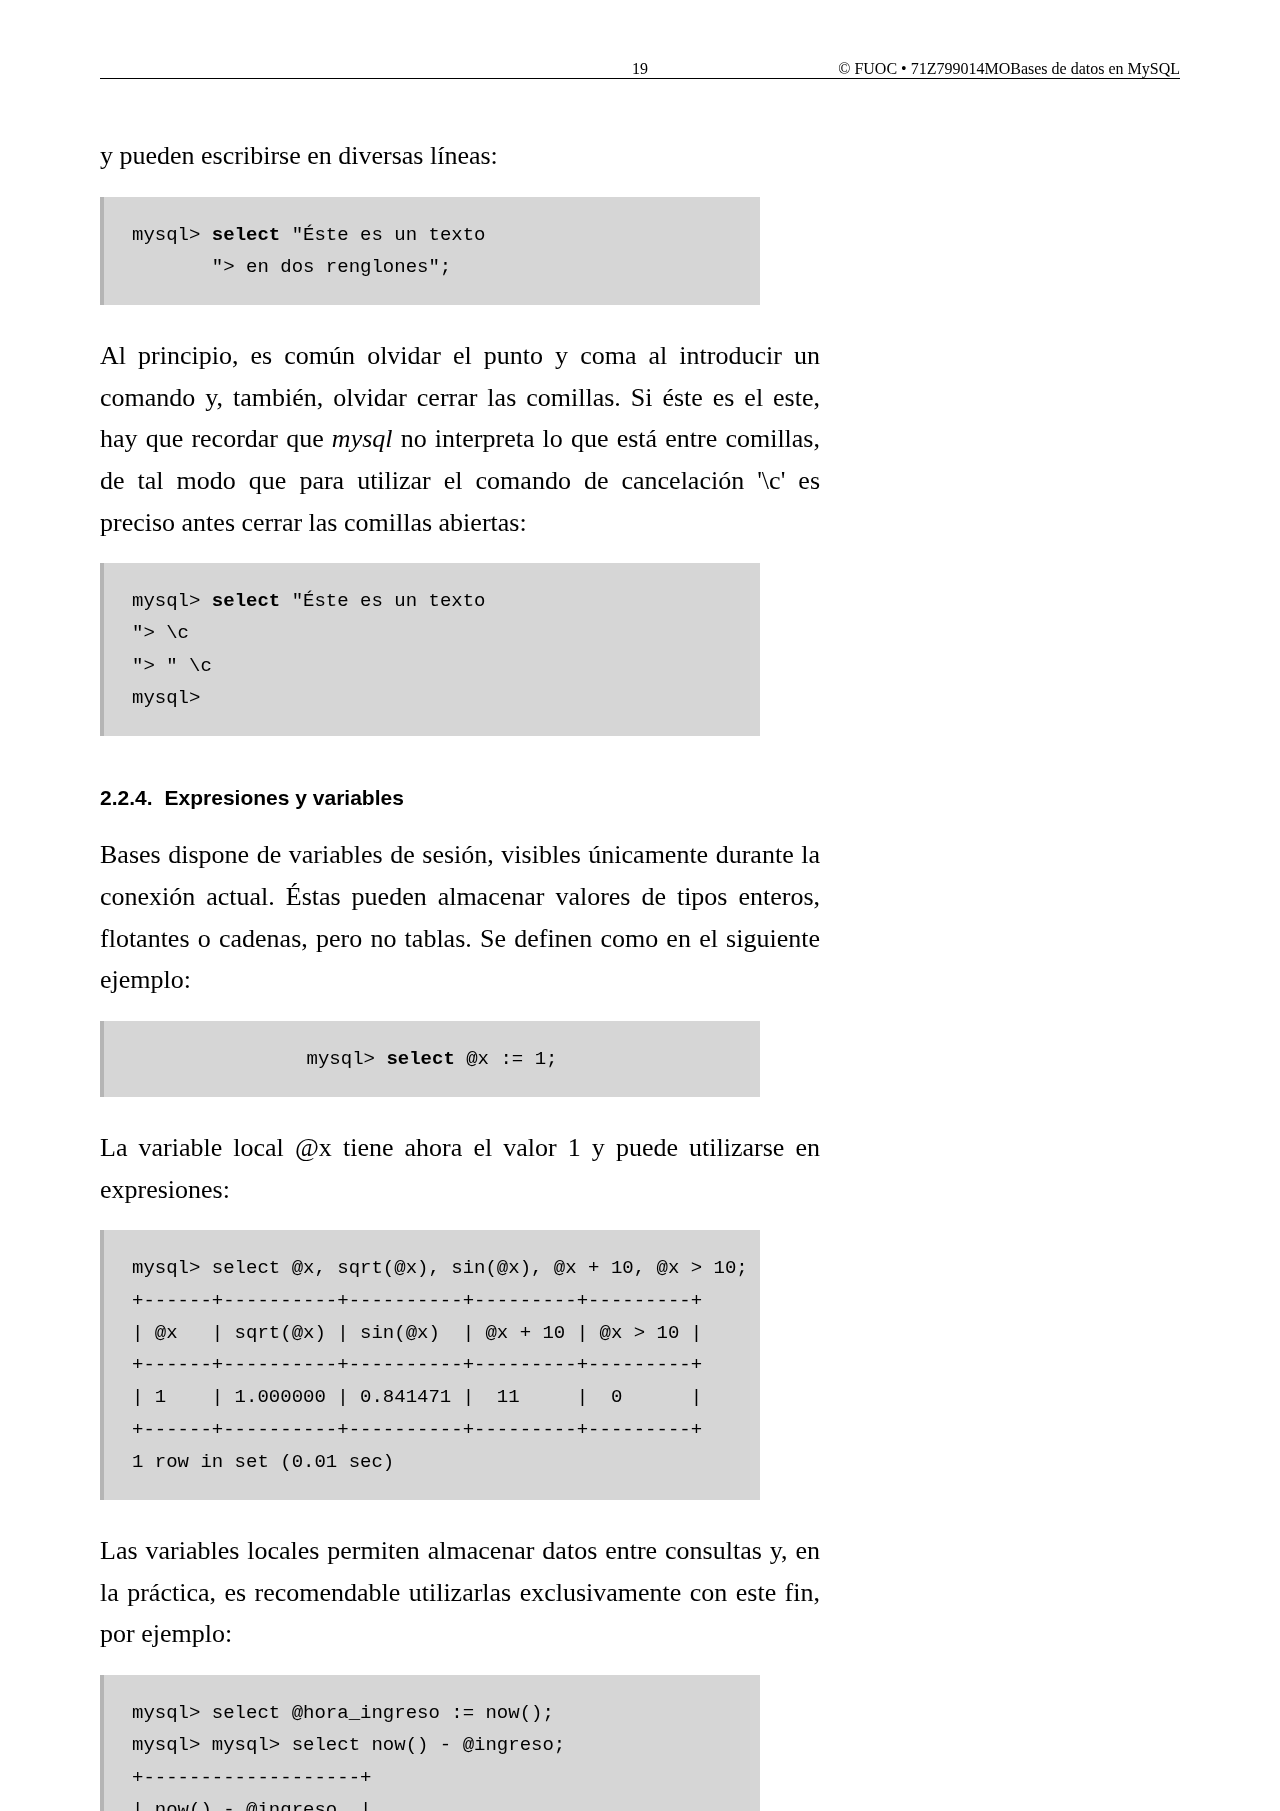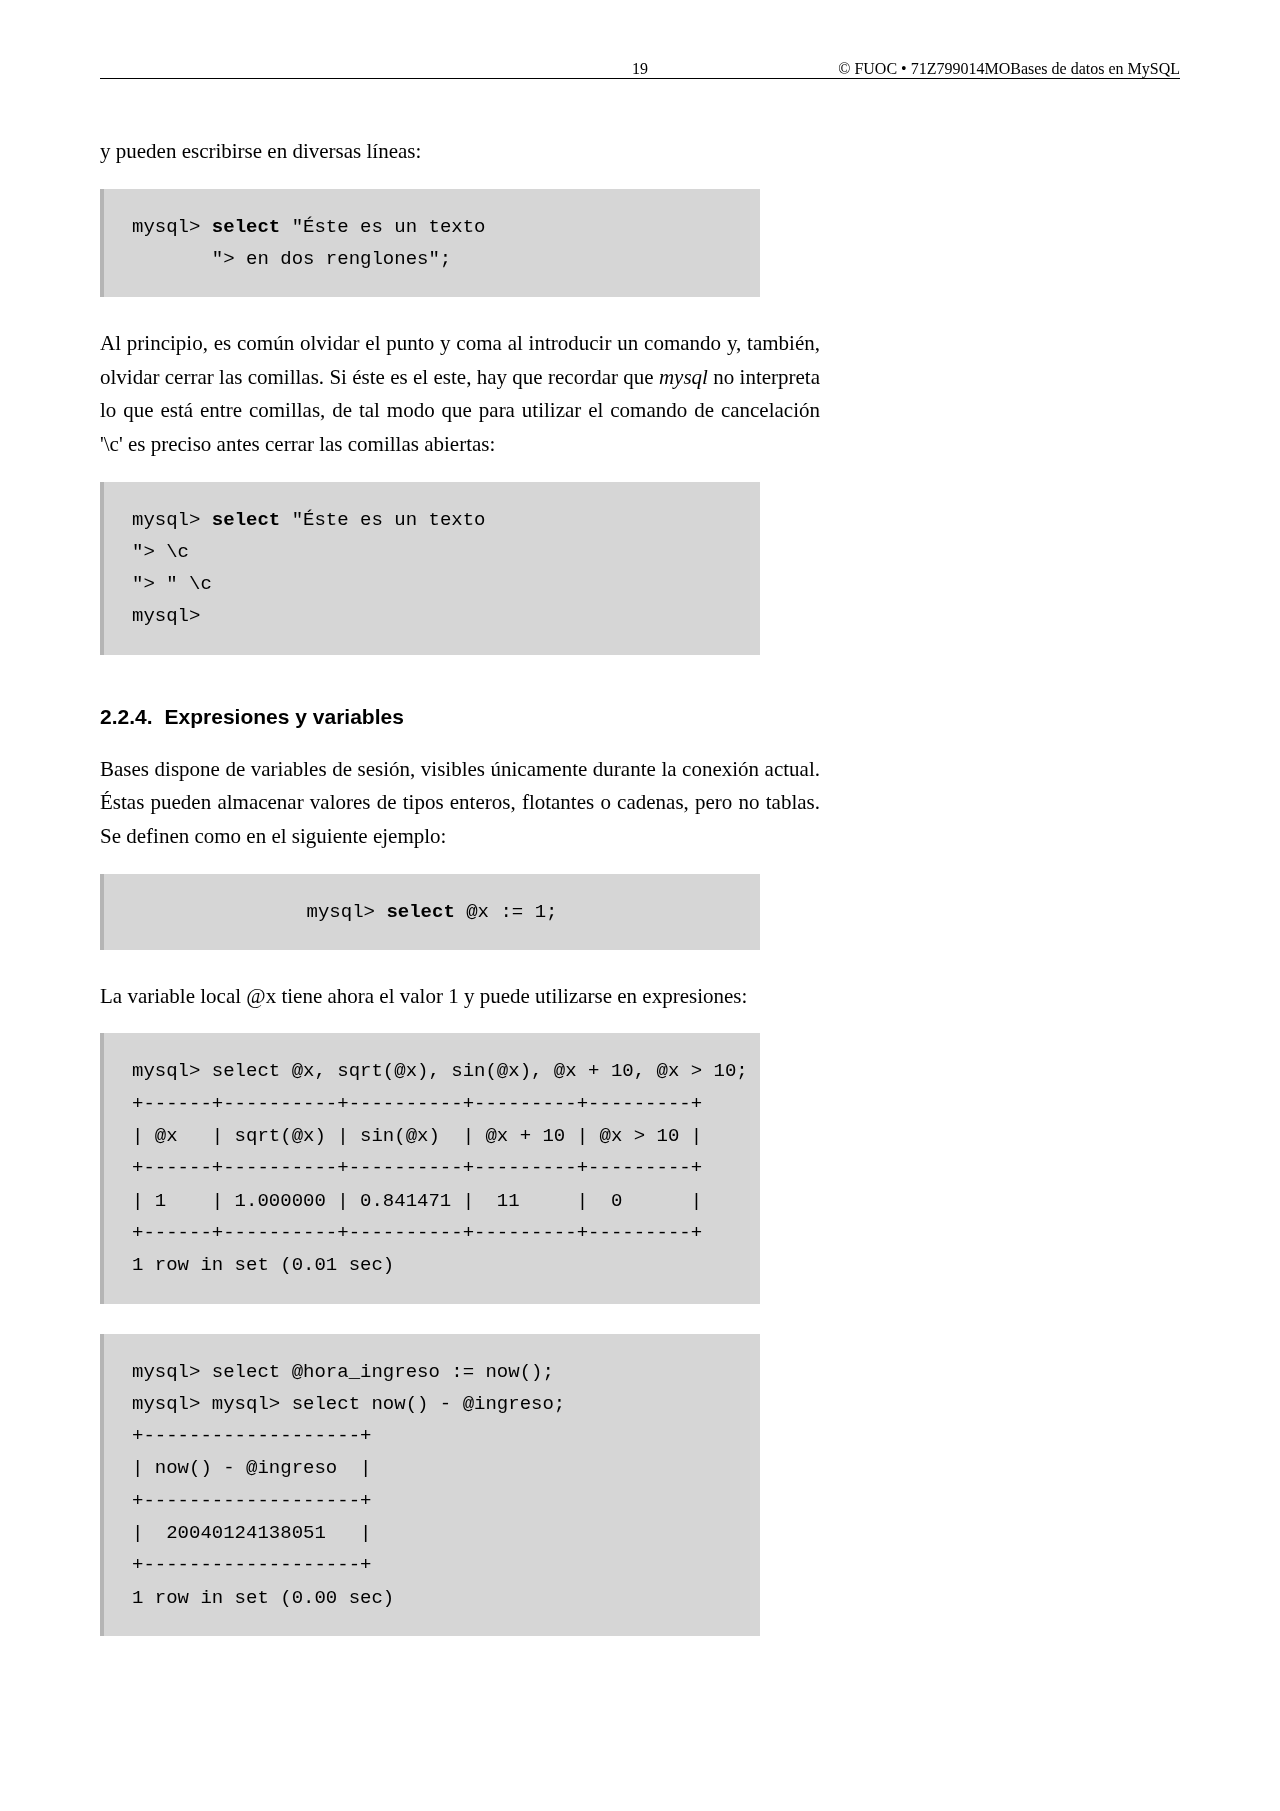--- a/index.html
+++ b/index.html
@@ -30,21 +30,21 @@
   }
   .header-center {
     position: absolute;
     left: 50%;
     transform: translateX(-50%);
   }
   .header-right {
     font-family: Georgia, serif;
   }
   .body-text {
-    font-size: 21px;
+    font-size: 26px;
     line-height: 1.6;
     text-align: justify;
     margin: 0 0 20px 0;
     max-width: 720px;
   }
   .italic {
     font-style: italic;
   }
   .code-block {
     background: #d6d6d6;
@@ -107,20 +107,21 @@
   <p class="body-text">La variable local @x tiene ahora el valor 1 y puede utilizarse en expresiones:</p>
 
   <div class="code-block">mysql&gt; select @x, sqrt(@x), sin(@x), @x + 10, @x &gt; 10;
 +------+----------+----------+---------+---------+
 | @x   | sqrt(@x) | sin(@x)  | @x + 10 | @x &gt; 10 |
 +------+----------+----------+---------+---------+
 | 1    | 1.000000 | 0.841471 |  11     |  0      |
 +------+----------+----------+---------+---------+
 1 row in set (0.01 sec)</div>
 
+  <p class="body-text">Las variables locales permiten almacenar datos entre consultas y, en la práctica, es recomendable utilizarlas exclusivamente con este fin, por ejemplo:</p>
 
   <div class="code-block">mysql&gt; select @hora_ingreso := now();
 mysql&gt; mysql&gt; select now() - @ingreso;
 +-------------------+
 | now() - @ingreso  |
 +-------------------+
 |  20040124138051   |
 +-------------------+
 1 row in set (0.00 sec)</div>
 

